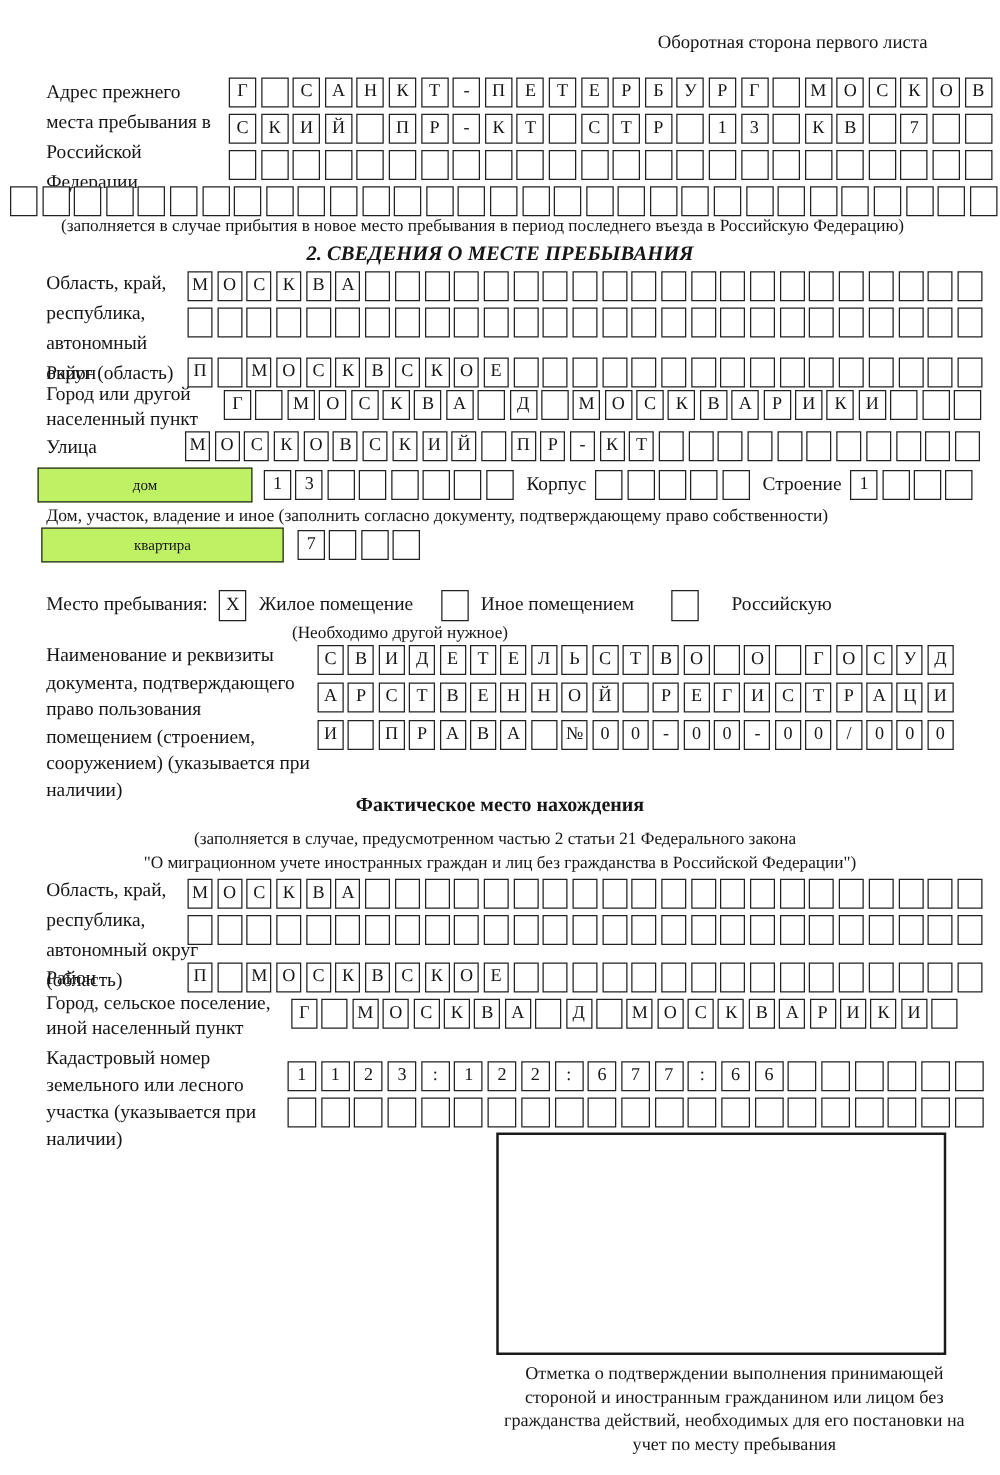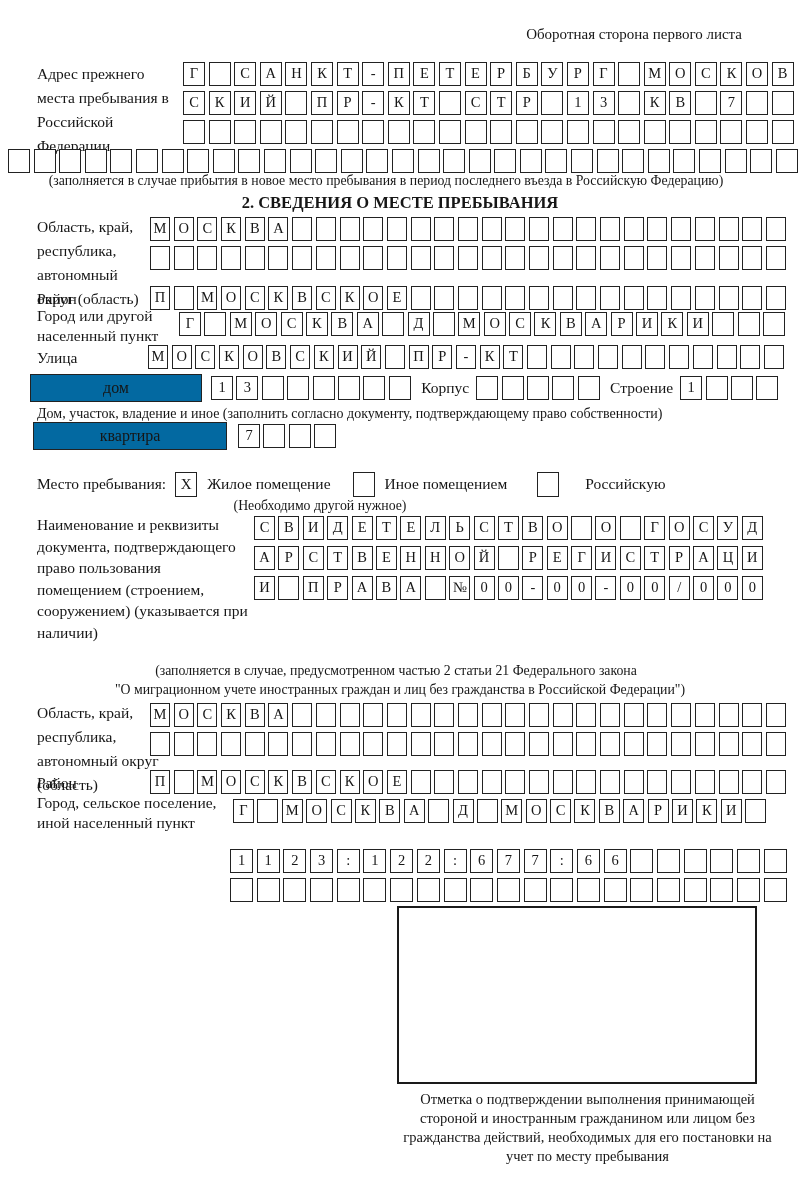--- a/index.html
+++ b/index.html
@@ -19,21 +19,21 @@
     border:1.6px solid #222;margin-right:3.7px;
     font-size:14.5px;line-height:21px;text-align:center;background:#fff;
   }
   .g-addr .cell{width:22px;margin-right:3.6px;}
   .size-c2 .cell{width:22px;margin-right:3.4px;}
   .size-m .cell{width:23px;margin-right:3.7px;}
   .size-doc .cell{width:21px;margin-right:3.4px;}
   .labelbox{
     box-sizing:border-box;border:1.6px solid #222;height:28px;
     display:flex;align-items:center;justify-content:center;
-    font-size:16px;flex:0 0 auto;background:#0369a1;
+    font-size:12px;flex:0 0 auto;background:#bef264;
   }
   .checkbox{
     box-sizing:border-box;flex:0 0 auto;width:22px;height:25px;border:1.6px solid #222;
     font-size:15px;line-height:22px;text-align:center;margin:0 10px 0 9px;background:#fff;
   }
   .row-flex{position:absolute;display:flex;align-items:center;}
   .row-flex .lbl{line-height:28px;white-space:nowrap;}
   .inpad{margin:0 7px;}
   .center{text-align:center;}
   .stampbox{box-sizing:border-box;border:2px solid #1a1a1a;background:#fff;}
@@ -152,21 +152,21 @@
       <span class="cell"></span>
       <span class="cell"></span>
       <span class="cell"></span>
       <span class="cell"></span>
       <span class="cell"></span>
       <span class="cell"></span>
       <span class="cell"></span>
     </div>
   <div class="abs note center" style="left:0;top:172px;width:772px;">(заполняется в случае прибытия в новое место пребывания в период последнего въезда в Российскую Федерацию)</div>
 
-  <div class="abs title center" style="left:0;top:193px;width:800px;">2. СВЕДЕНИЯ О МЕСТЕ ПРЕБЫВАНИЯ</div>
+  <div class="abs title center" style="left:0;top:193px;width:800px;font-style:italic;">2. СВЕДЕНИЯ О МЕСТЕ ПРЕБЫВАНИЯ</div>
 
   <div class="abs lbl" style="left:37px;top:215px;width:116px;line-height:24px;">Область, край, республика, автономный округ (область)</div>
   <div class="cellrow" style="left:150px;top:217px;">
       <span class="cell">М</span>
       <span class="cell">О</span>
       <span class="cell">С</span>
       <span class="cell">К</span>
       <span class="cell">В</span>
       <span class="cell">А</span>
       <span class="cell"></span>
@@ -426,20 +426,21 @@
       <span class="cell">0</span>
       <span class="cell">-</span>
       <span class="cell">0</span>
       <span class="cell">0</span>
       <span class="cell">/</span>
       <span class="cell">0</span>
       <span class="cell">0</span>
       <span class="cell">0</span>
     </div>
 
+  <div class="abs title center" style="left:0;top:636px;width:800px;font-size:16px;">Фактическое место нахождения</div>
   <div class="abs note center" style="left:0;top:662px;width:792px;">(заполняется в случае, предусмотренном частью 2 статьи 21 Федерального закона</div>
   <div class="abs note center" style="left:0;top:681px;width:800px;">"О миграционном учете иностранных граждан и лиц без гражданства в Российской Федерации")</div>
 
   <div class="abs lbl" style="left:37px;top:701px;width:130px;line-height:24px;">Область, край, республика, автономный округ (область)</div>
   <div class="cellrow" style="left:150px;top:703px;">
       <span class="cell">М</span>
       <span class="cell">О</span>
       <span class="cell">С</span>
       <span class="cell">К</span>
       <span class="cell">В</span>
@@ -546,20 +547,21 @@
       <span class="cell">К</span>
       <span class="cell">В</span>
       <span class="cell">А</span>
       <span class="cell">Р</span>
       <span class="cell">И</span>
       <span class="cell">К</span>
       <span class="cell">И</span>
       <span class="cell"></span>
     </div>
 
+  <div class="abs lbl" style="left:37px;top:836px;width:168px;line-height:21.5px;">Кадастровый номер земельного или лесного участка (указывается при наличии)</div>
   <div class="cellrow size-m" style="left:230px;top:849px;">
       <span class="cell">1</span>
       <span class="cell">1</span>
       <span class="cell">2</span>
       <span class="cell">3</span>
       <span class="cell">:</span>
       <span class="cell">1</span>
       <span class="cell">2</span>
       <span class="cell">2</span>
       <span class="cell">:</span>

